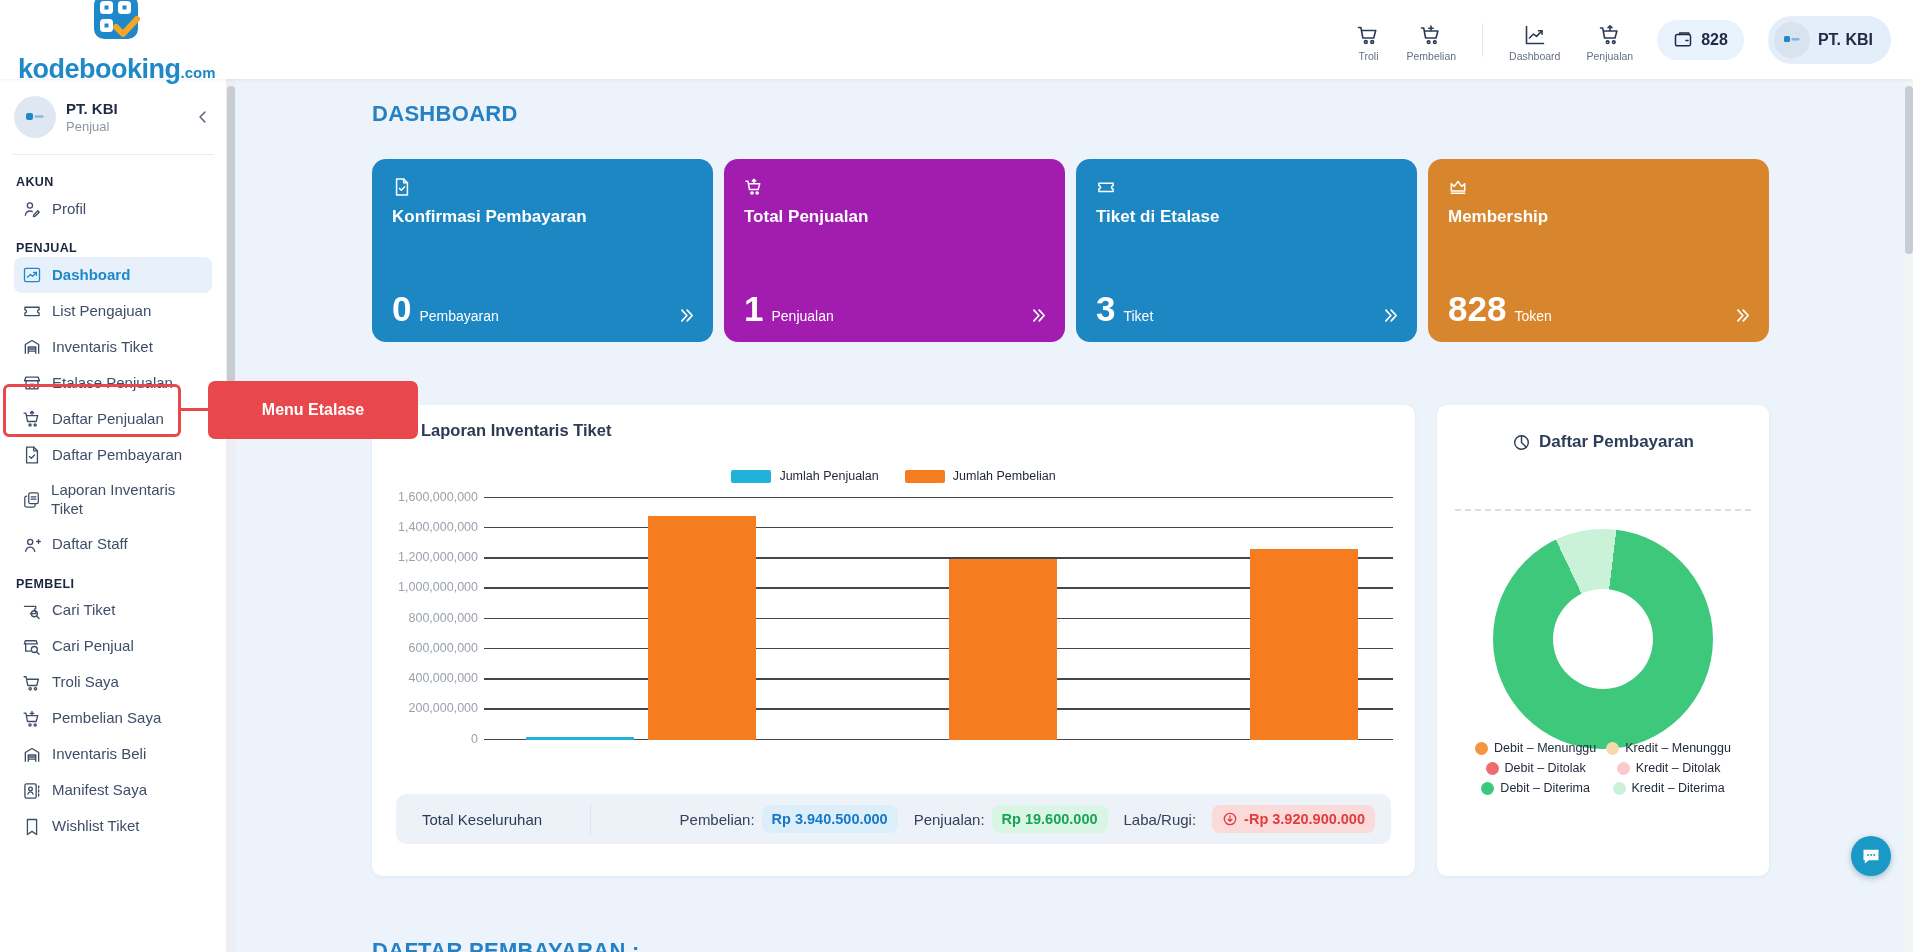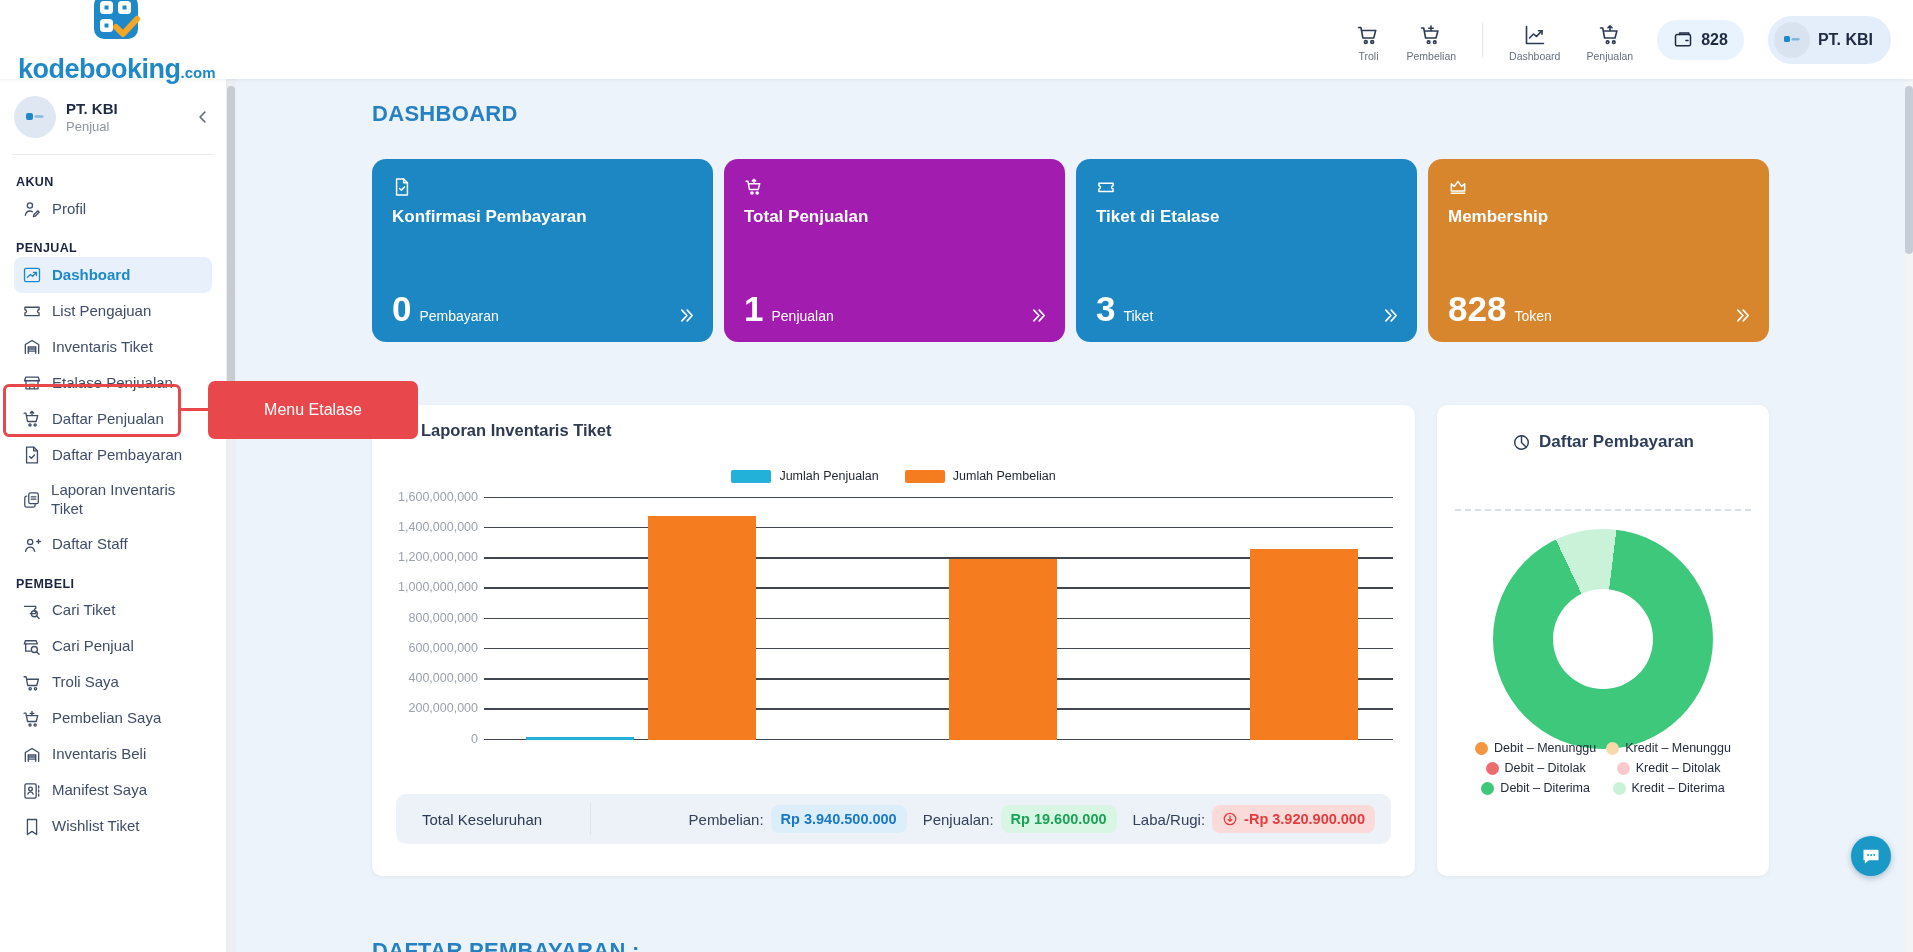--- a/index.html
+++ b/index.html
@@ -38,21 +38,21 @@
   .sitem.active{background:#e8f1fb;color:#1f88c9;font-weight:600;}
   .strack{position:absolute;left:226px;top:79px;width:10px;bottom:0;background:#ecole;background:#eceef1;}
   .sthumb{position:absolute;left:227px;top:86px;width:8px;height:330px;border-radius:4px;background:#c7ccd3;cursor:pointer;}
   .vtrack{position:absolute;right:0;top:79px;width:8px;bottom:0;background:#f2f4f6;}
   .vthumb{position:absolute;right:0;top:86px;width:8px;height:168px;border-radius:4px;background:#c6cdd6;cursor:pointer;}
 
   
   .ann-box{position:absolute;left:3px;top:384px;width:178px;height:53px;border:3px solid #e8484b;border-radius:6px;z-index:60;}
   .ann-line{position:absolute;left:181px;top:408px;width:27px;height:3px;background:#e8484b;z-index:60;}
   .ann-bubble{position:absolute;left:208px;top:381px;width:210px;height:58px;background:#e8484b;border-radius:7px;
-    display:flex;align-items:center;justify-content:center;color:#fff;font-size:16px;font-weight:400;z-index:60;}
+    display:flex;align-items:center;justify-content:center;color:#fff;font-size:16px;font-weight:700;z-index:60;}
 
   
   .main{position:absolute;left:236px;top:79px;right:0;bottom:0;padding:22px 144px 0 136px;overflow:hidden;}
   .ptitle{font-size:22px;font-weight:700;color:#2581c4;letter-spacing:.3px;margin:0 0 32px 0;}
   .cards{display:flex;gap:11px;height:183px;}
   .card{flex:1;border-radius:14px;padding:18px 20px;position:relative;color:#fff;cursor:pointer;}
   .card .ct{font-size:17px;font-weight:600;margin-top:10px;}
   .card .cv{position:absolute;left:20px;bottom:16px;display:flex;align-items:baseline;gap:8px;}
   .card .num{font-size:35px;font-weight:700;line-height:1;}
   .card .unit{font-size:14px;font-weight:500;}
@@ -474,21 +474,21 @@
         <span class="sumdiv"></span>
         <span class="sitems" id="sitems">
             <span style="display: inline-flex; align-items: center;">
               <span class="sumlabel" style="margin-right:7px">Pembelian:</span>
               <span class="chip blue">Rp 3.940.500.000</span>
             </span>
             <span style="display: inline-flex; align-items: center;">
               <span class="sumlabel" style="margin-right:7px">Penjualan:</span>
               <span class="chip green">Rp 19.600.000</span>
             </span>
-            <span style="display: inline-flex; align-items: center;">
+            <span style="display: inline-flex; align-items: center; gap: 9px;">
               <span class="sumlabel" style="margin-right:7px">Laba/Rugi:</span>
               <span class="chip red"><span>
                   <svg width="16" height="16" viewBox="0 0 24 24" fill="none" stroke="currentColor" stroke-width="1.9" stroke-linecap="round" stroke-linejoin="round">
                     <circle cx="12" cy="12" r="8.6"></circle>
                     <path d="M12 7.5v8M12 15.5l-2.8-2.8M12 15.5l2.8-2.8"></path>
                   </svg>
                 </span>-Rp 3.920.900.000</span>
             </span>
           </span>
       </div>

